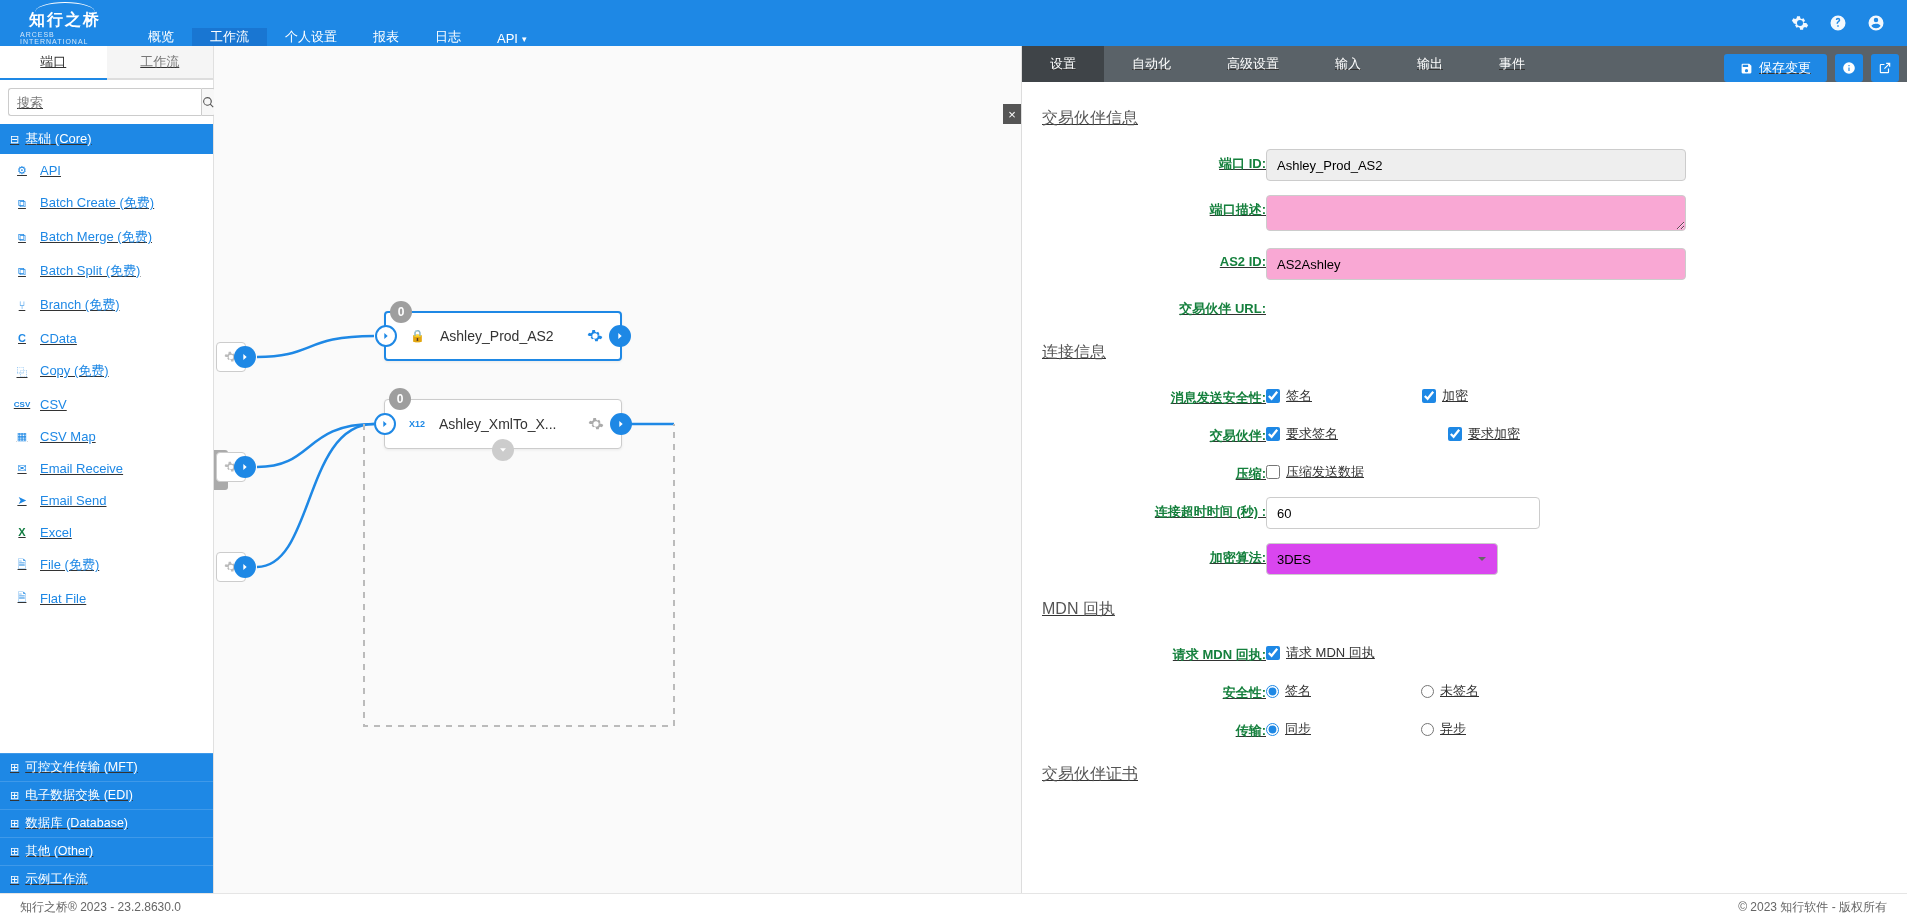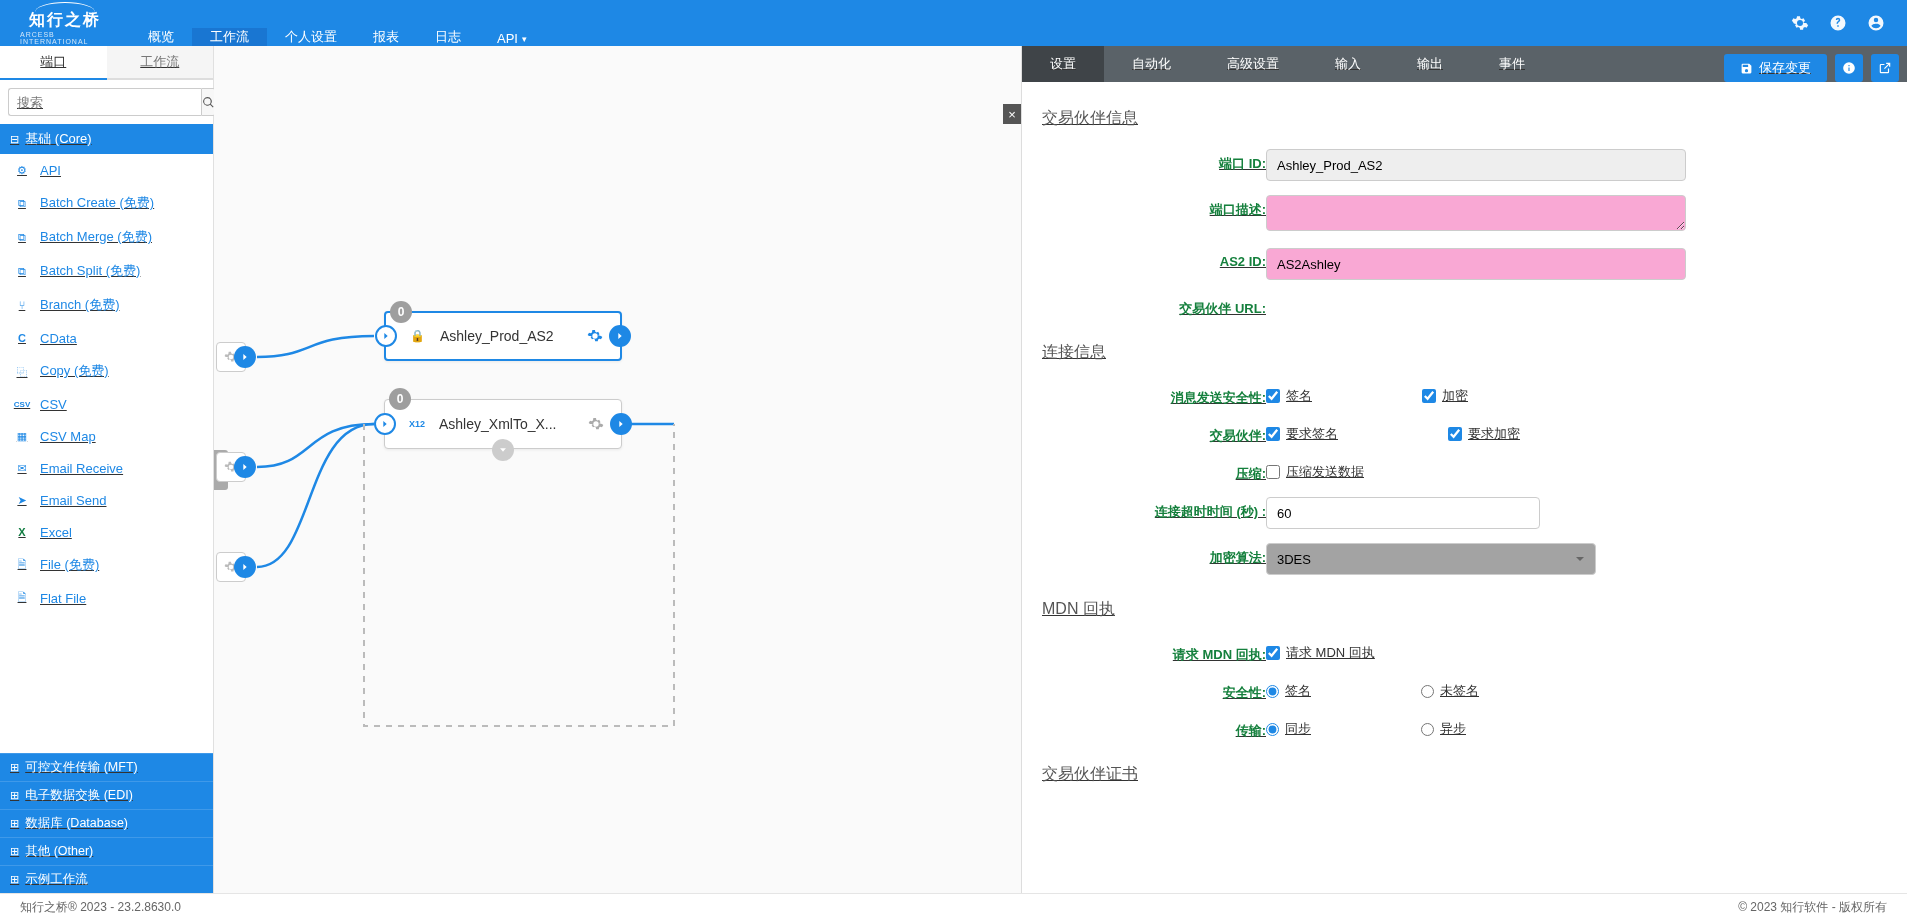--- a/index.html
+++ b/index.html
@@ -71,21 +71,21 @@
 .detail-icon-btn svg { width: 14px; height: 14px; fill: #fff; }
 .detail-body { flex: 1; overflow-y: auto; padding: 20px 28px 20px 20px; }
 .section-title { font-size: 16px; color: #555; margin: 6px 0 20px 0; }
 .form-row { display: flex; align-items: flex-start; margin-bottom: 14px; }
 .form-label { width: 224px; font-size: 13px; color: #15803d; padding-top: 6px; font-weight: 600; text-align: right; }
 .form-field { flex: 1; }
 .text-input, .textarea, .select { width: 420px; height: 32px; border: 1px solid #ccc; border-radius: 4px; padding: 0 10px; font-size: 13px; background: #f9a8d4; }
 .text-input.readonly { background: #eee; }
 .textarea { height: 36px; resize: vertical; padding: 6px 10px; font-family: inherit; }
 .number-input { width: 274px; height: 32px; border: 1px solid #ccc; border-radius: 4px; padding: 0 10px; font-size: 13px; }
-.select { appearance: none; background: #a3a3a3; position: relative; width: 330px; cursor: pointer; }
+.select { appearance: none; background: #d946ef; position: relative; width: 232px; cursor: pointer; }
 .select-wrap { position: relative; display: inline-block; }
 .select-wrap::after { content: ""; position: absolute; right: 12px; top: 14px; border: 4px solid transparent; border-top-color: #666; pointer-events: none; }
 .checkbox-row { display: flex; gap: 110px; align-items: center; padding-top: 4px; }
 .check-item { display: flex; align-items: center; gap: 6px; font-size: 13px; }
 .check-item input[type=checkbox] { width: 14px; height: 14px; accent-color: #1e88e5; cursor: pointer; }
 .radio-row { display: flex; gap: 110px; align-items: center; padding-top: 4px; }
 .radio-item { display: flex; align-items: center; gap: 6px; font-size: 13px; }
 .radio-item input[type=radio] { accent-color: #1e88e5; cursor: pointer; }
 
 .footer { height: 28px; background: #fff; border-top: 1px solid #e5e5e5; display: flex; align-items: center; padding: 0 20px; font-size: 12px; color: #666; }

